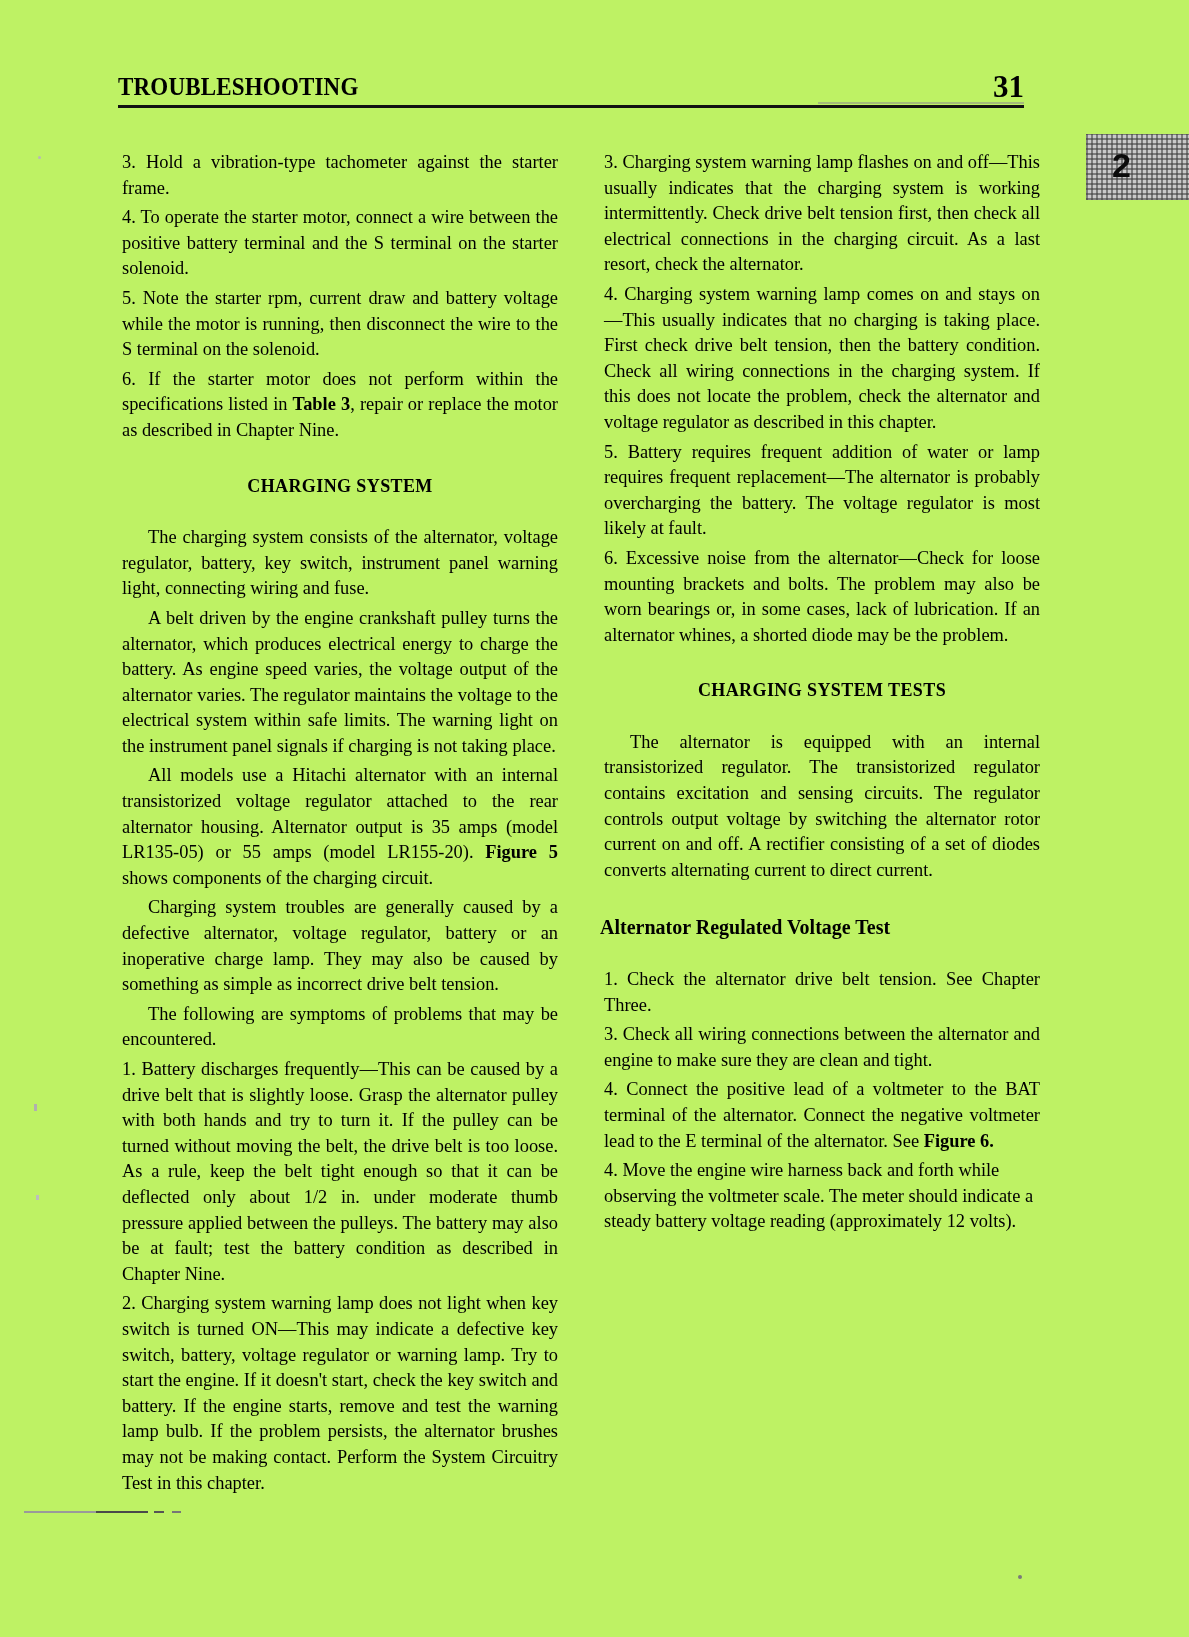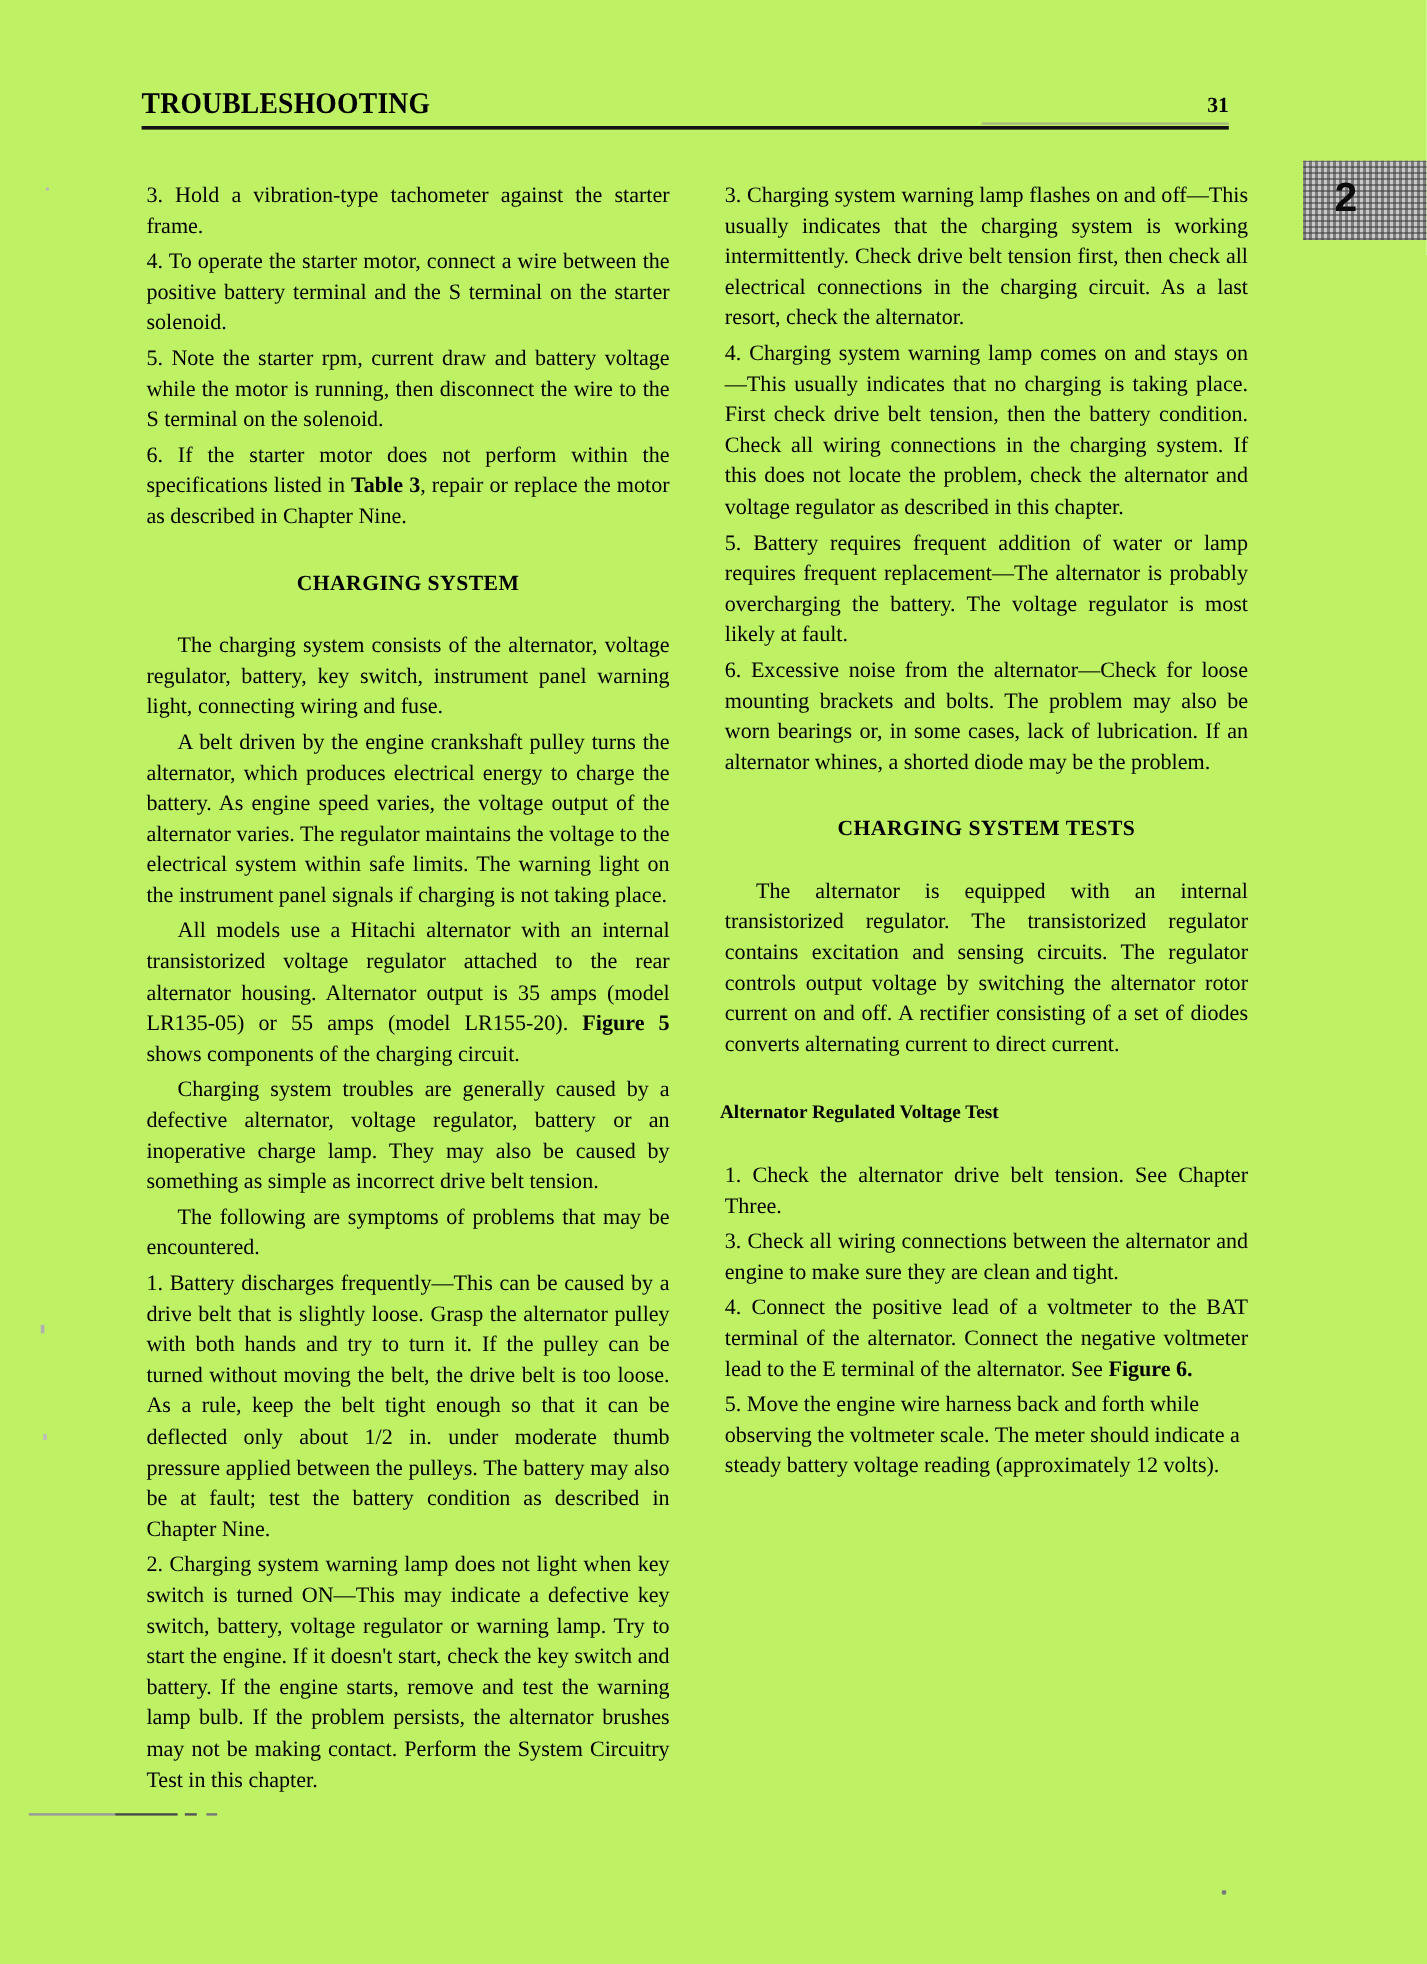--- a/index.html
+++ b/index.html
@@ -34,21 +34,21 @@
     letter-spacing: 0.2px;
     line-height: 30px;
     font-family: "Liberation Serif", "DejaVu Serif", serif;
     transform: scaleX(0.92);
     transform-origin: left center;
   }
   .header-pageno {
     position: absolute;
     right: 0;
     top: 0;
-    font-size: 18px;
+    font-size: 31px;
     font-weight: bold;
     line-height: 30px;
   }
   .header-rule {
     position: absolute;
     left: 0;
     top: 33px;
     width: 906px;
     height: 3px;
     background: #121212;
@@ -93,21 +93,21 @@
     text-align: center;
     font-weight: bold;
     font-size: 18px;
     letter-spacing: 0.4px;
     margin: 30px 0 26px 0;
     text-indent: 0;
   }
   .sub-head {
     text-align: left;
     font-weight: bold;
-    font-size: 16px;
+    font-size: 20px;
     margin: 32px 0 26px 0;
     text-indent: 0;
   }
 
   
   .chapter-tab {
     position: absolute;
     left: 1086px;
     top: 134px;
     width: 103px;
@@ -250,21 +250,21 @@
     <p class="sec-head">CHARGING SYSTEM TESTS</p>
 
     <p class="ind">The alternator is equipped with an internal transistorized regulator. The transistorized regulator contains excitation and sensing circuits. The regulator controls output voltage by switching the alternator rotor current on and off. A rectifier consisting of a set of diodes converts alternating current to direct current.</p>
 
     <p class="sub-head">Alternator Regulated Voltage Test</p>
 
 
     <p class="noind">1. Check the alternator drive belt tension. See Chapter Three.</p>
     <p class="noind">3. Check all wiring connections between the alternator and engine to make sure they are clean and tight.</p>
     <p class="noind"><span>4. Connect the positive lead of a voltmeter to the BAT terminal of the alternator. Connect the negative voltmeter lead to the E terminal of the alternator. See </span><span class="b">Figure 6.</span></p>
-    <p class="noind last">5. Move the engine wire harness back and forth while observing the voltmeter scale. The meter should indicate a steady battery voltage reading (approximately 12 volts).</p>
+    <p class="noind last">4. Move the engine wire harness back and forth while observing the voltmeter scale. The meter should indicate a steady battery voltage reading (approximately 12 volts).</p>
 
   </div>
 
   <div class="scan-line-bottom"></div>
   <div class="scan-line-bottom2"></div>
   <div class="scan-dash1"></div>
   <div class="scan-dash2"></div>
   <div class="scan-dot-br"></div>
   <div class="scan-speck-l1"></div>
   <div class="scan-speck-l2"></div>

